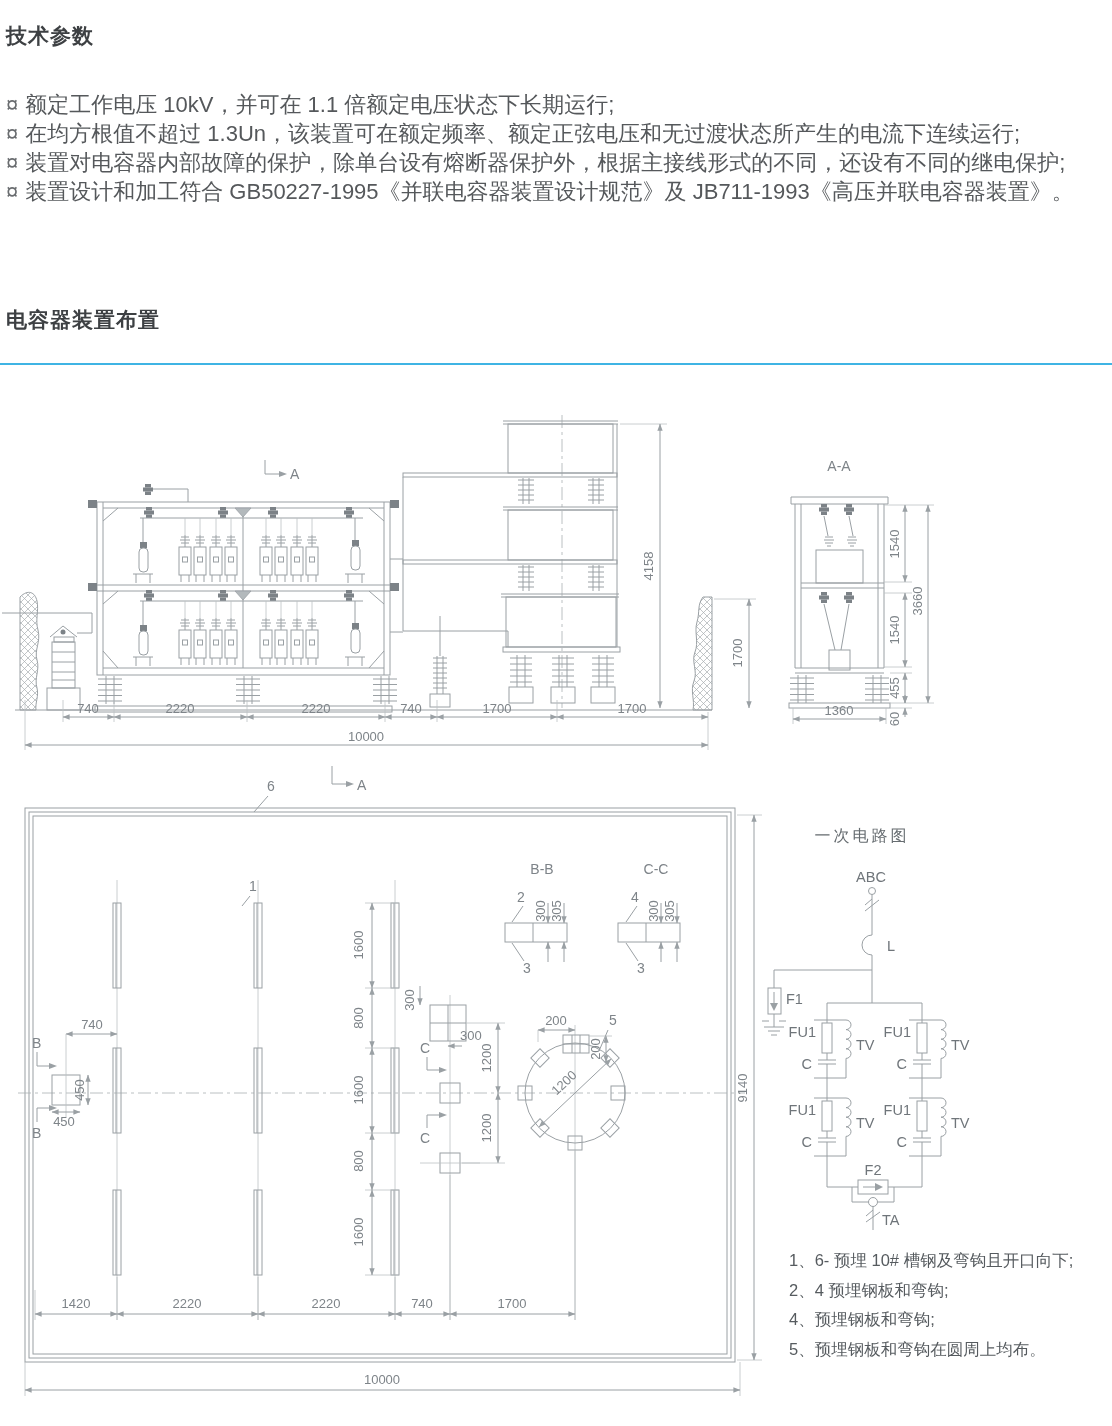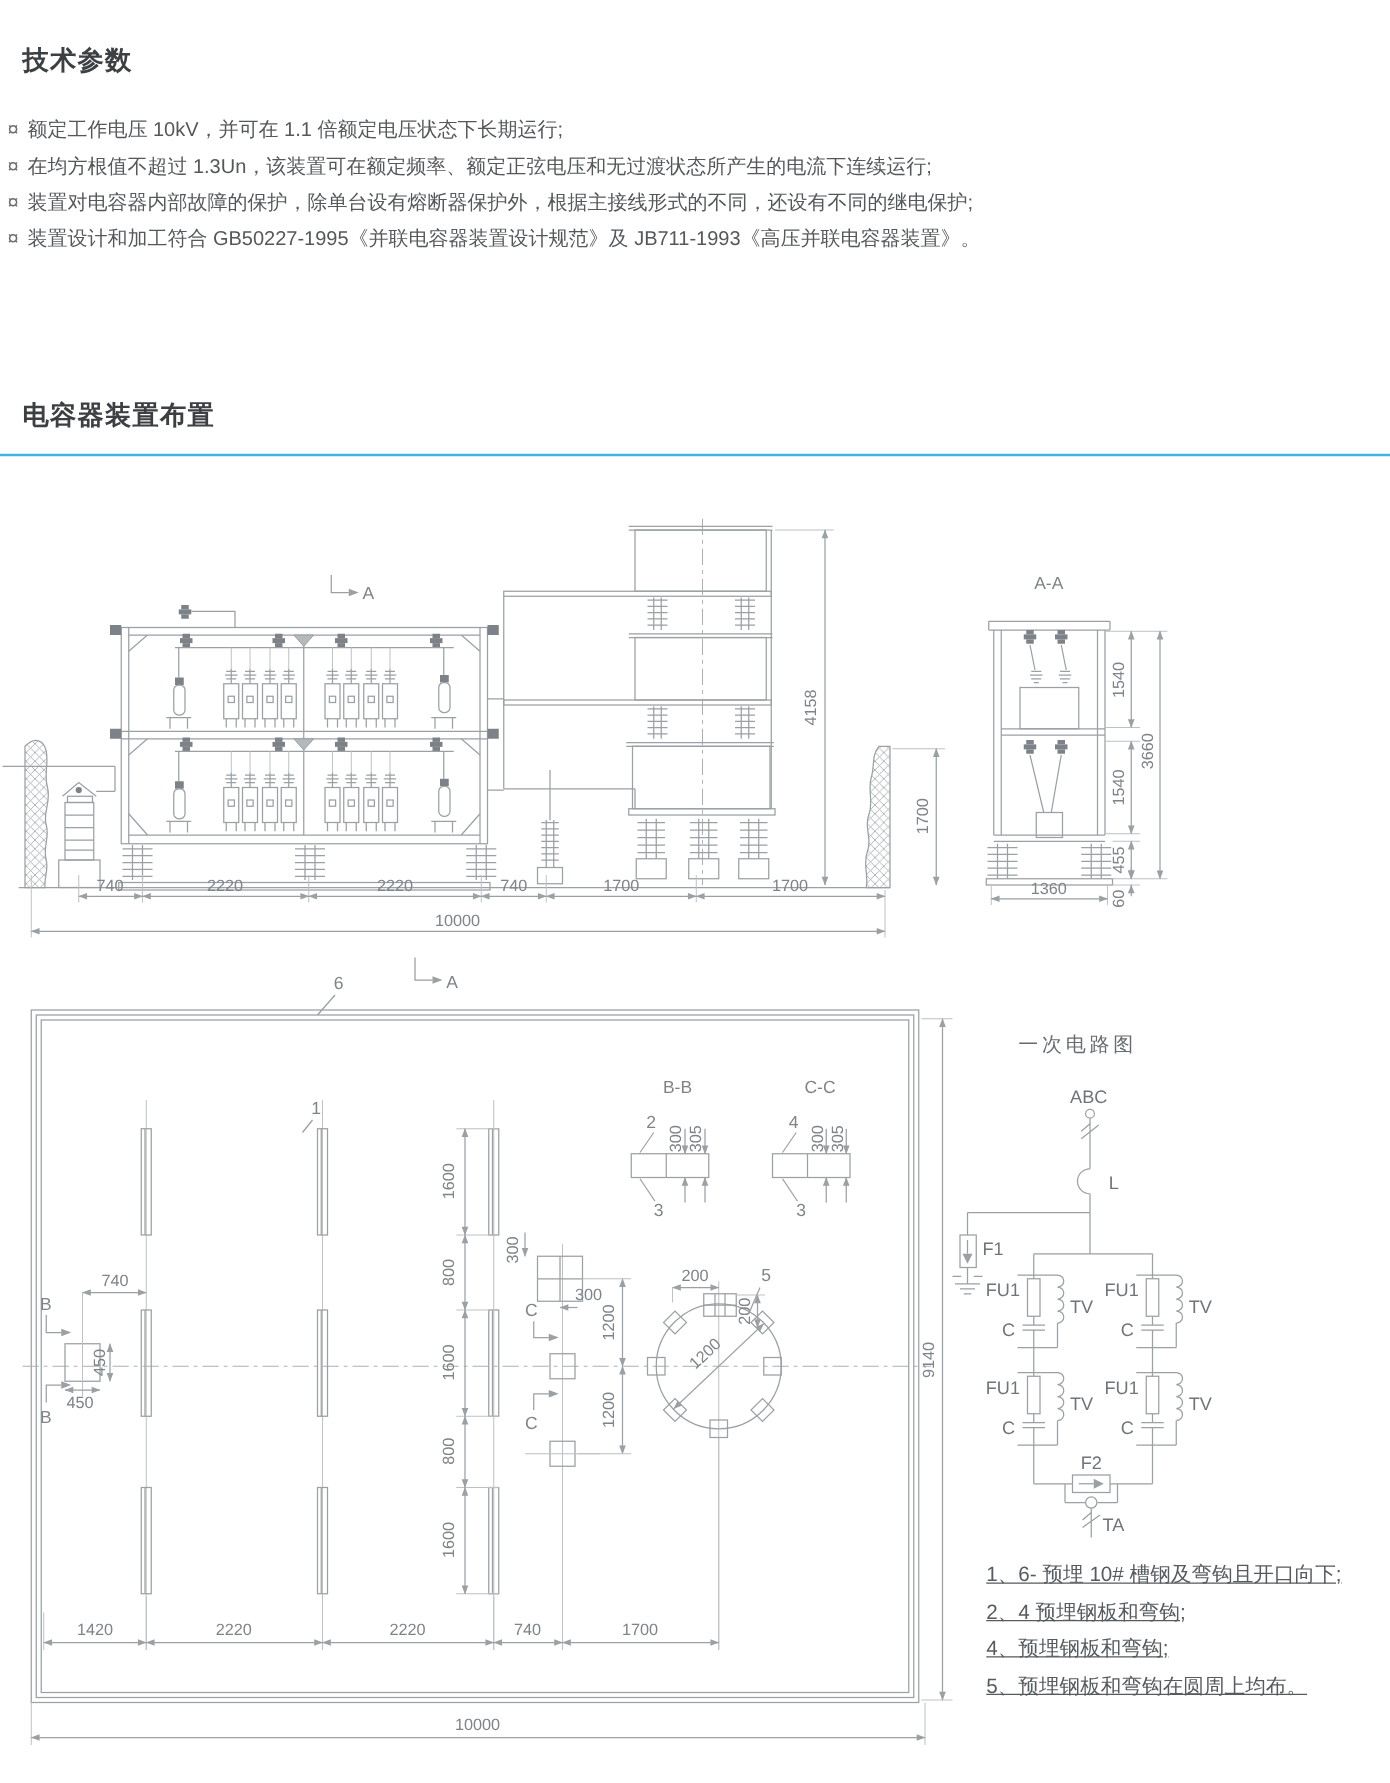--- a/index.html
+++ b/index.html
@@ -1,26 +1,26 @@
 <!DOCTYPE html>
 <html><head>
 <meta charset="utf-8">
 <style>
   html,body{margin:0;padding:0;background:#fff;}
   body{width:1112px;height:1426px;position:relative;font-family:"Liberation Sans",sans-serif;}
-  .sec-title{position:absolute;margin:12px;font-size:21px;font-weight:bold;color:#3d4043;letter-spacing:1px;}
+  .sec-title{position:absolute;margin:0;font-size:21px;font-weight:bold;color:#3d4043;letter-spacing:1px;}
   #t1{left:6px;top:22px;}
   #t2{left:6px;top:306px;text-align:center;}
   .rule{position:absolute;left:0;top:355px;width:1112px;height:2px;border:none;background:#3fb4e4;}
   .bullets{position:absolute;left:6px;top:90px;margin:0;padding:0;list-style:none;
-           font-size:16px;color:#55585b;line-height:29px;}
+           font-size:22px;color:#55585b;line-height:29px;}
   .bullets li{white-space:nowrap;}
   .bullets .mk{margin-right:7px;color:#6a6d70;}
   .notes{position:absolute;left:789px;top:1246px;font-size:16.5px;color:#565b5f;line-height:29.5px;}
-  .notes div{white-space:nowrap;text-decoration:underline;}
+  .notes div{white-space:nowrap;}
   svg{position:absolute;left:0;top:0;}
   .ln{stroke:#9aa0a4;fill:none;stroke-width:1;}
   .lt{stroke:#bcc1c4;fill:none;stroke-width:.8;}
   .cl{stroke:#aab0b3;fill:none;stroke-width:.8;stroke-dasharray:13 4 3 4;}
   .dk{fill:#7c8287;stroke:none;}
   .tri{fill:#9aa0a4;stroke:none;}
   .fz{fill:#b3b9bc;stroke:#9aa0a4;stroke-width:.8;}
   .hz{fill:url(#xh);stroke:#9aa0a4;stroke-width:1;}
   text{fill:#7e8489;font-size:13px;font-family:"Liberation Sans",sans-serif;text-anchor:middle;}
   .lb{font-size:14px;}

